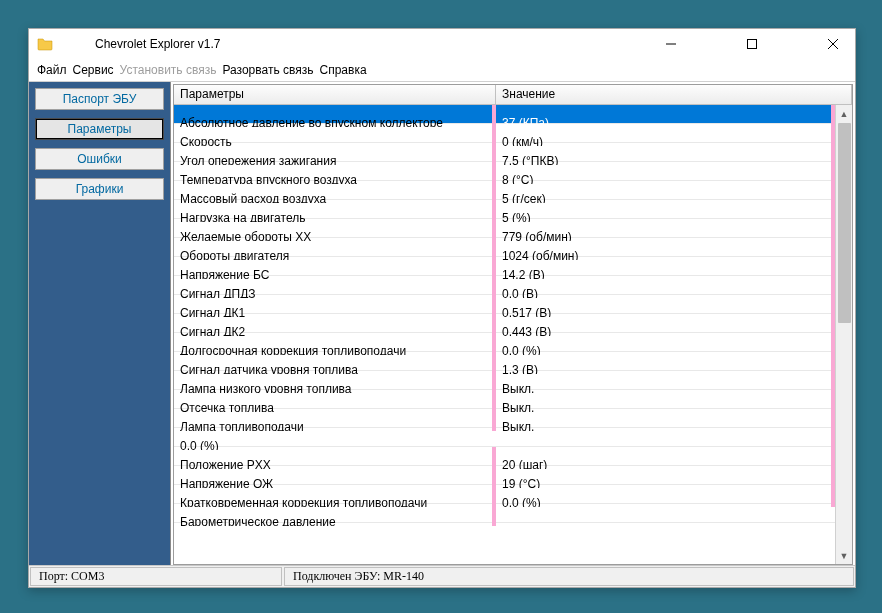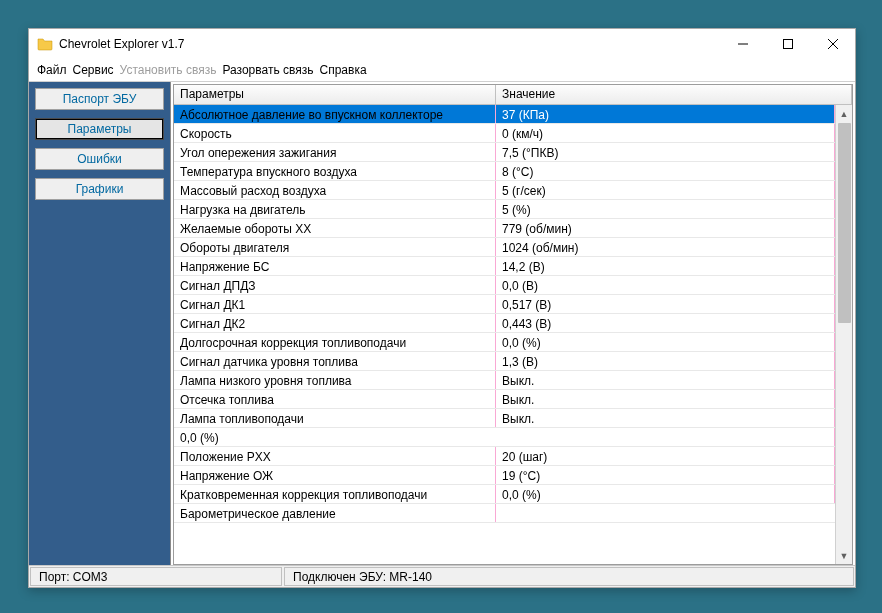--- a/index.html
+++ b/index.html
@@ -24,20 +24,21 @@
     box-shadow: 0 3px 10px rgba(0,0,0,.25);
     display: flex;
     flex-direction: column;
   }
   .titlebar {
     height: 30px;
     display: flex;
     align-items: center;
     padding: 0 0 0 8px;
     background: #fff;
+    gap: 36px;
   }
   .titlebar .app-icon {
     width: 16px; height: 16px;
     margin-right: 6px;
     display: flex; align-items: center; justify-content: center;
   }
   .titlebar .title { color: #000; }
   .titlebar .spacer { flex: 1; }
   .titlebar .winbtn {
     width: 45px; height: 30px;
@@ -123,22 +124,22 @@
   .grid-body {
     flex: 1;
     overflow: hidden;
   }
   .row {
     display: flex;
     height: 19px;
     border-bottom: 1px solid #e8e8e8;
   }
   .row .cell {
-    padding: 3px 6px;
-    border-right: 1px solid #f9a8d4;
+    padding: 11px 6px;
+    border-right: 4px solid #f9a8d4;
     color: #000;
     white-space: nowrap;
     overflow: hidden;
   }
   .row.selected { background: #0078d7; }
   .row.selected .cell { color: #000; }
   .row.selected .cell.col2 { color: #fff; }
   .vscroll {
     width: 17px;
     background: #f0f0f0;
@@ -167,20 +168,21 @@
     align-items: stretch;
   }
   .statusbar .panel {
     border: 1px solid #c0c0c0;
     margin: 1px;
     padding: 1px 8px;
     display: flex;
     align-items: center;
     color: #000;
     background: #f0f0f0;
+    font-family: Liberation Serif, serif;
   }
   .statusbar .panel.p1 { width: 252px; }
   .statusbar .panel.p2 { flex: 1; }
 </style>
 </head>
 <body>
 
 <div class="window">
 
   <div class="titlebar">

